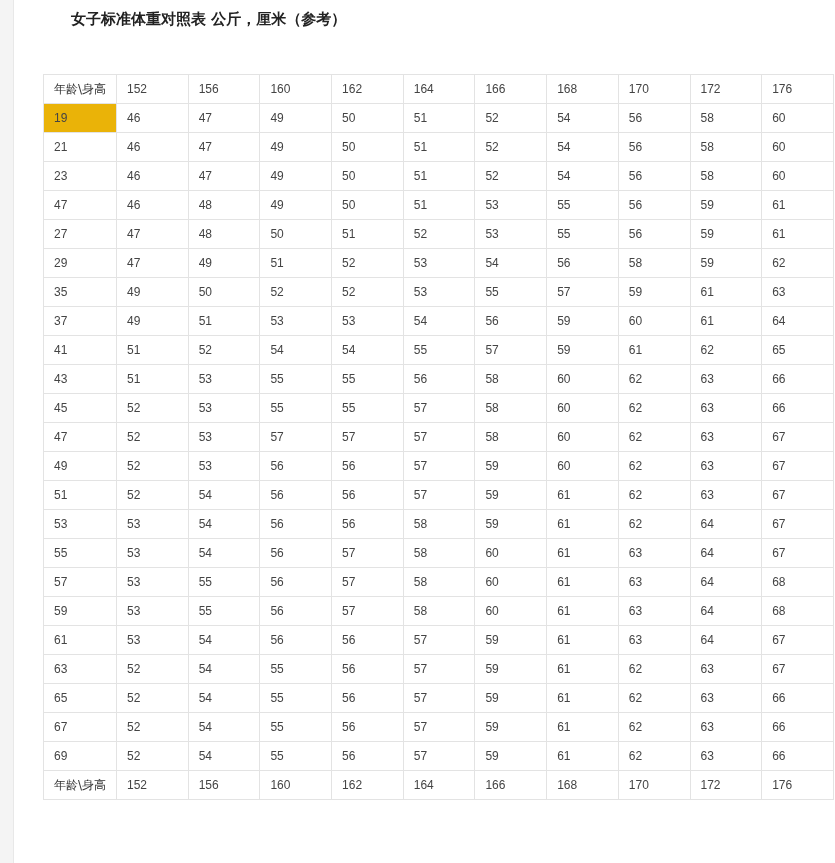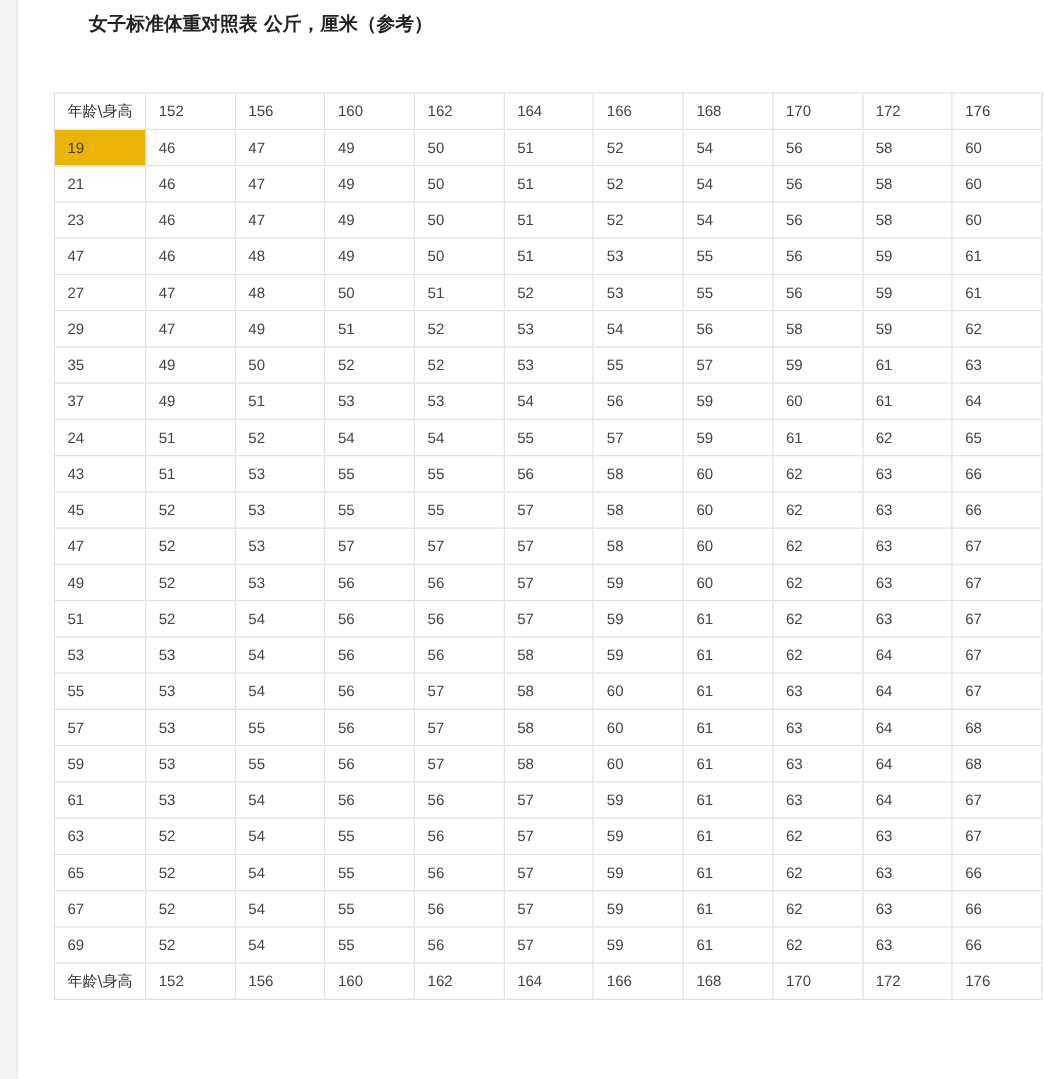--- a/index.html
+++ b/index.html
@@ -179,21 +179,21 @@
         <td>53</td>
         <td>53</td>
         <td>54</td>
         <td>56</td>
         <td>59</td>
         <td>60</td>
         <td>61</td>
         <td>64</td>
       </tr>
       <tr>
-        <td>24</td>
+        <td>41</td>
         <td>51</td>
         <td>52</td>
         <td>54</td>
         <td>54</td>
         <td>55</td>
         <td>57</td>
         <td>59</td>
         <td>61</td>
         <td>62</td>
         <td>65</td>

